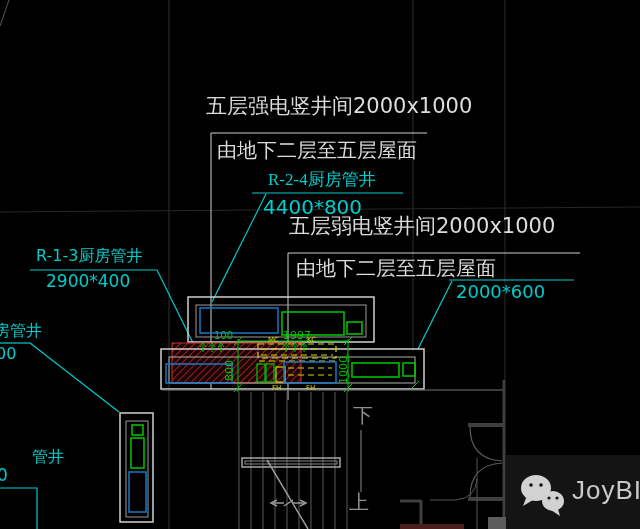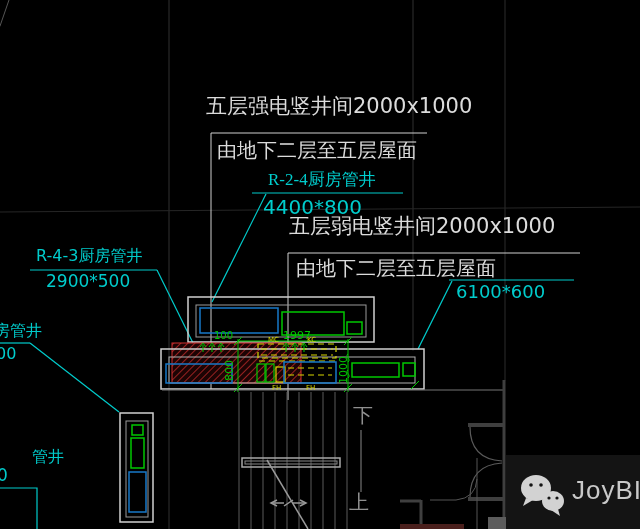--- a/index.html
+++ b/index.html
@@ -160,24 +160,24 @@
 
   <div class="lbl white" style="left:217px;top:140px;font-size:20px;">由地下二层至五层屋面</div>
 
   <div class="lbl cyan" style="left:268px;top:171px;font-size:17px;font-family:Liberation Serif, serif;">R-2-4厨房管井</div>
   <div class="lbl cyan" style="left:263px;top:197px;font-size:20px;">4400*800</div>
 
   <div class="lbl white" style="left:289px;top:215px;font-size:21px;text-align:center;">五层弱电竖井间2000x1000</div>
 
   <div class="lbl white" style="left:296px;top:258px;font-size:20px;">由地下二层至五层屋面</div>
 
-  <div class="lbl cyan" style="left:456px;top:283px;font-size:18px;">6100*600</div>
-
-  <div class="lbl cyan" style="left:36px;top:248px;font-size:16px;">R-4-3厨房管井</div>
-  <div class="lbl cyan" style="left:46px;top:273px;font-size:17px;">2900*500</div>
+  <div class="lbl cyan" style="left:456px;top:283px;font-size:18px;">2000*600</div>
+
+  <div class="lbl cyan" style="left:36px;top:248px;font-size:16px;">R-1-3厨房管井</div>
+  <div class="lbl cyan" style="left:46px;top:273px;font-size:17px;">2900*400</div>
 
   <div class="lbl cyan" style="left:-6px;top:323px;font-size:16px;">房管井</div>
   <div class="lbl cyan" style="left:-4px;top:346px;font-size:16px;">00</div>
 
   <div class="lbl cyan" style="left:0px;top:449px;font-size:16px;padding-left:32px;">管井</div>
   <div class="lbl cyan" style="left:-3px;top:467px;font-size:17px;">0</div>
 
   <div class="lbl green" style="left:214px;top:331px;font-size:10px;">100</div>
   <div class="lbl green" style="left:283px;top:330px;font-size:11px;">1997</div>
   <div class="lbl green rot" style="left:224px;top:381px;font-size:11px;">800</div>

